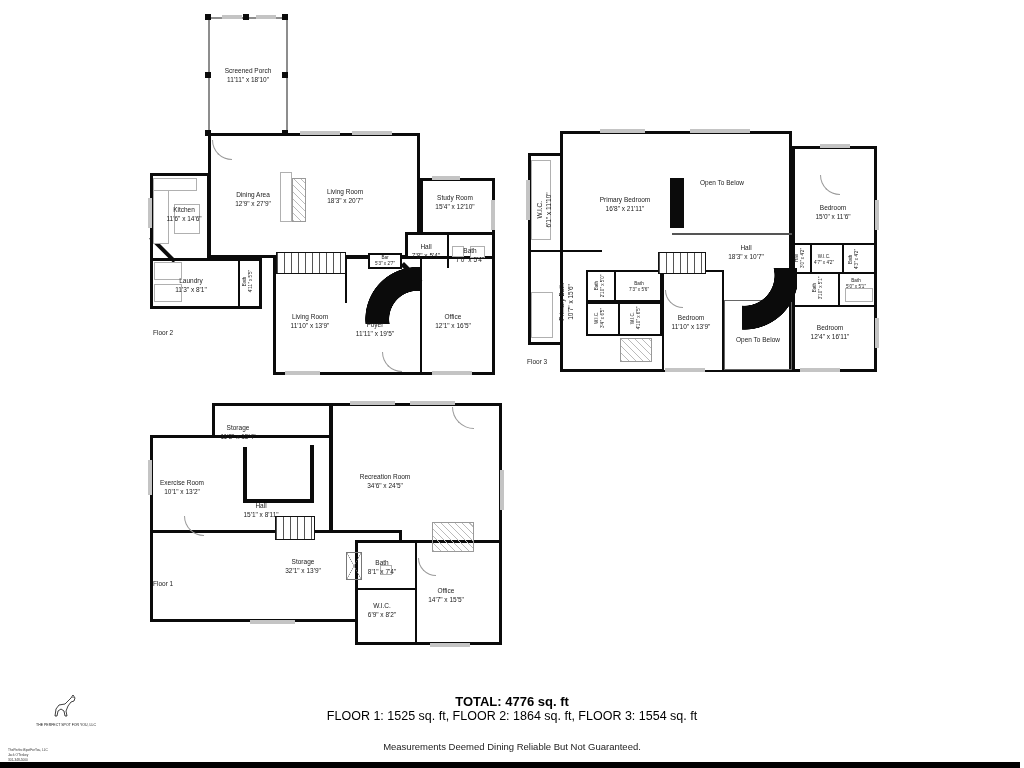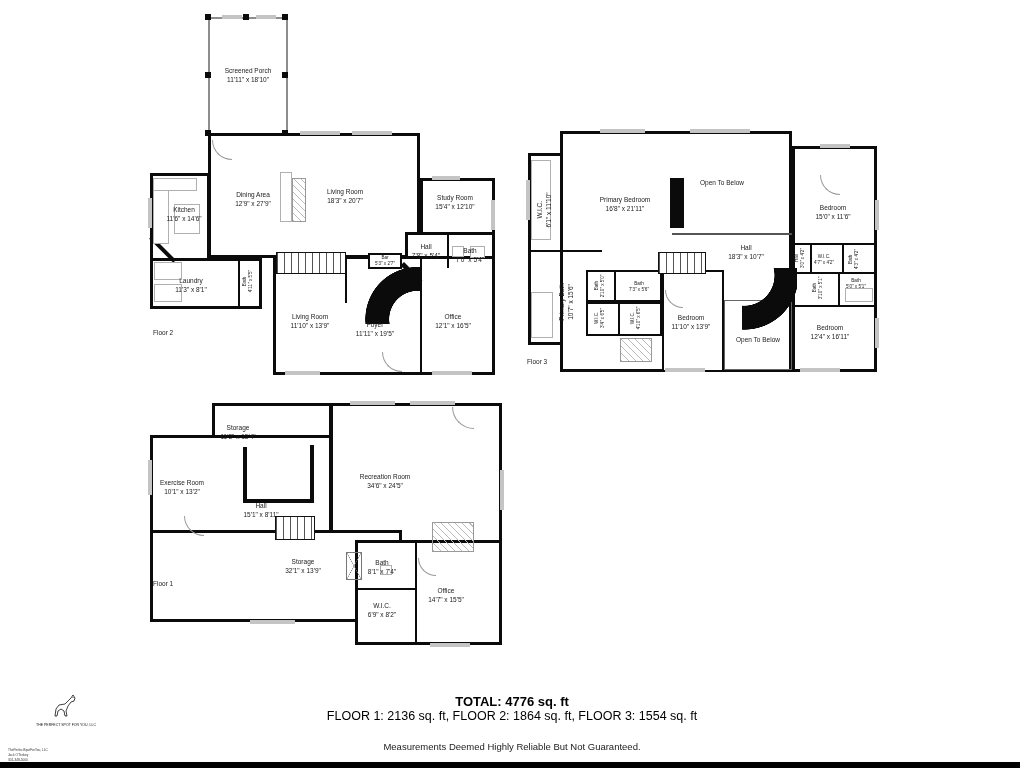--- a/index.html
+++ b/index.html
@@ -323,22 +323,22 @@
         <span class="dm">6'9" x 8'2"</span>
       </div>
     <div class="room-label" style="left:446px;top:595px;">
         <span class="nm">Office</span>
         <span class="dm">14'7" x 15'5"</span>
       </div>
     <div class="floor-tag" style="left:153px;top:580px;">Floor 1</div>
   </div>
 
   <div class="summary sum-total">TOTAL: 4776 sq. ft</div>
-  <div class="summary sum-line2">FLOOR 1: 2136 sq. ft, FLOOR 2: 1864 sq. ft, FLOOR 3: 1554 sq. ft</div>
-  <div class="summary sum-disc">Measurements Deemed Highly Reliable But Not Guaranteed.</div>
+  <div class="summary sum-line2">FLOOR 1: 1525 sq. ft, FLOOR 2: 1864 sq. ft, FLOOR 3: 1554 sq. ft</div>
+  <div class="summary sum-disc">Measurements Deemed Dining Reliable But Not Guaranteed.</div>
 
   <div class="logo">
     <svg width="26" height="24" viewBox="0 0 26 24">
       <path d="M18 4 L20 1 L22 4 L21 7 L18 8 L15 12 L13 17 L14 22 L12 22 L11 17 L8 15 L5 17 L4 22 L2 22 L3 15 L6 11 L12 10 L16 6 Z" fill="none" stroke="#111" stroke-width="0.8"></path>
       <circle cx="20" cy="3.5" r="0.5" fill="#111"></circle>
     </svg>
     <div class="logo-name">THE PERFECT SPOT FOR YOU, LLC</div>
   </div>
   <div class="fineprint">
     <div>ThePerfectSpotForYou, LLC</div>

